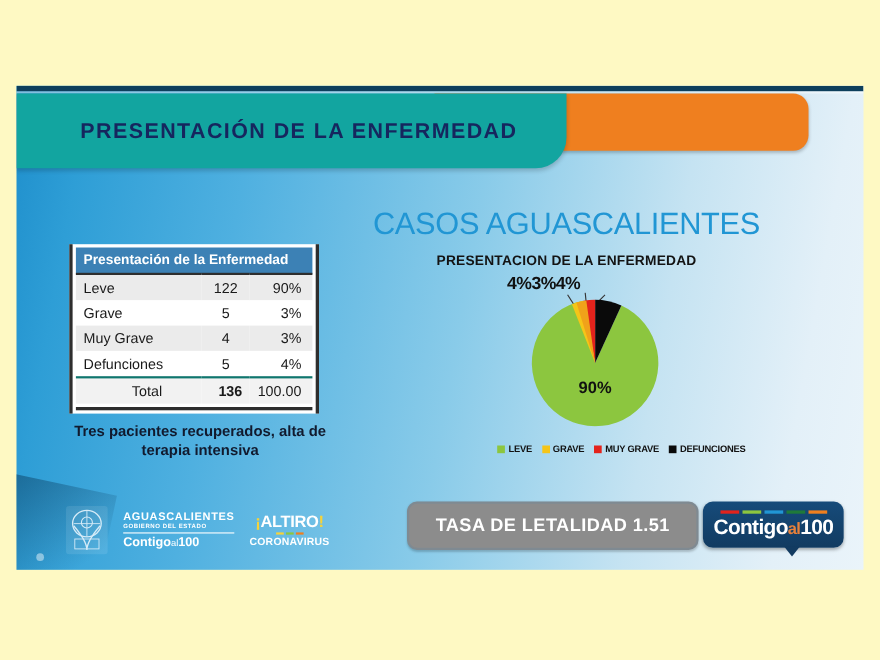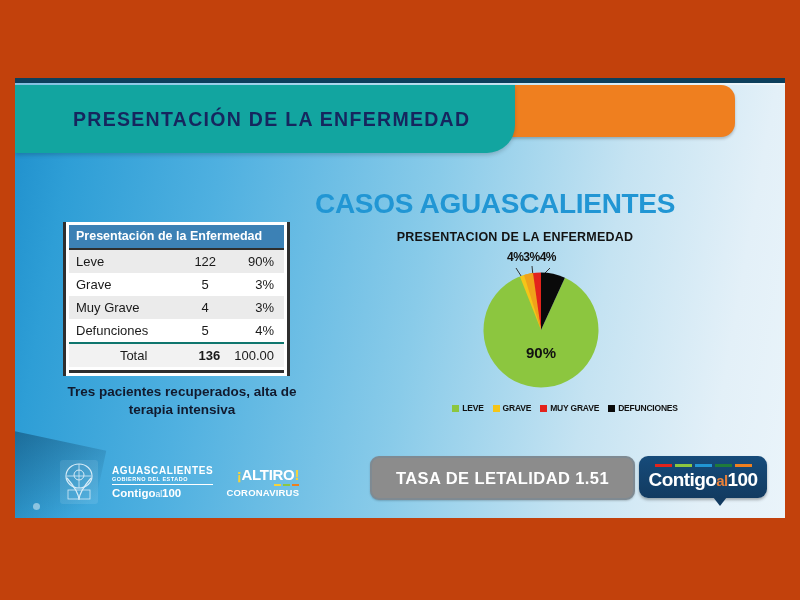--- a/index.html
+++ b/index.html
@@ -11,21 +11,21 @@
     font-family: "Liberation Sans", sans-serif;
     overflow: hidden;
     position: relative;
   }
 
   
   #video-frame {
     position: absolute;
     left: 0; top: 0;
     width: 800px; height: 600px;
-    background: #c2410c;
+    background: #fef9c3;
   }
 
   #slide {
     position: absolute;
     left: 15px;
     top: 78px;
     width: 770px;
     height: 440px;
     background:
       linear-gradient(100deg,
@@ -150,39 +150,40 @@
     font-weight: bold;
     line-height: 1.35;
     text-align: center;
   }
 
   
   #chart-title {
     position: absolute;
     left: 300px; top: 110px;
     width: 400px;
+    text-align: center;
     color: #2196d4;
     font-size: 28px;
-    font-weight: bold;
+    font-weight: normal;
     letter-spacing: -0.3px;
   }
   #chart-subtitle {
     position: absolute;
     left: 300px; top: 152px;
     width: 400px;
     text-align: center;
     color: #131313;
     font-size: 12.5px;
     font-weight: bold;
     letter-spacing: .2px;
   }
   #pie-labels {
     position: absolute;
-    left: 492px; top: 172px;
-    font-size: 12px;
+    left: 446px; top: 172px;
+    font-size: 16px;
     font-weight: bold;
     color: #111;
     letter-spacing: -0.5px;
     white-space: nowrap;
     text-align: center;
   }
   #pie-wrap {
     position: absolute;
     left: 465px; top: 188px;
     width: 122px; height: 122px;
@@ -249,21 +250,21 @@
   #gov-sub {
     color: #ffffff; font-size: 5.5px; font-weight: bold; letter-spacing: .5px;
   }
   #gov-rule { width: 100%; height: 1px; background: #fff; margin: 2px 0 2px 0; }
   #gov-tag { font-size: 11.5px; font-weight: bold; color: #fff; }
   #gov-tag .al { font-size: 8.5px; font-weight: normal; }
 
   #altiro-logo {
     width: 72px; height: 42px;
     display: flex; flex-direction: column;
-    align-items: flex-end; justify-content: center;
+    align-items: center; justify-content: center;
   }
   #altiro-top {
     color: #ffffff; font-size: 15px; font-weight: bold; letter-spacing: -0.3px;
   }
   #altiro-top .bang { color: #f6d33a; }
   #altiro-bottom {
     color: #ffffff; font-size: 9.5px; font-weight: bold; letter-spacing: .2px;
   }
   #altiro-dashes { display: flex; gap: 2px; margin: 1px 0 1px 0; }
   #altiro-dashes span { width: 7px; height: 2px; display: block; }

